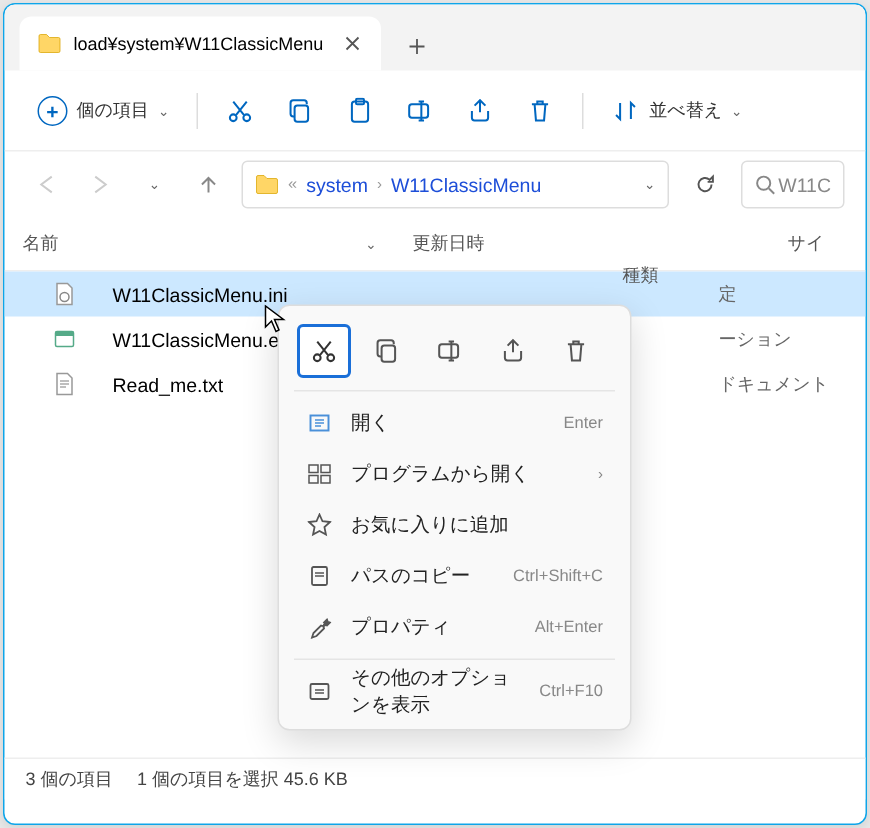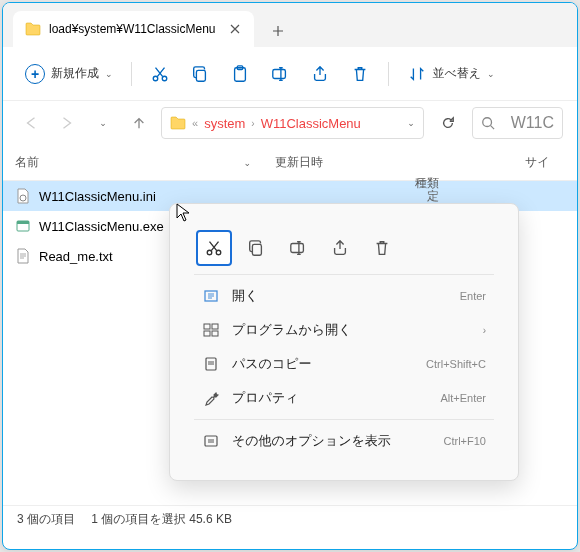--- a/index.html
+++ b/index.html
@@ -13,40 +13,40 @@
 .toolbar { display: flex; align-items: center; height: 54px; padding: 0 14px; gap: 4px; border-bottom: 1px solid #eee; }
 .tbtn { display: flex; align-items: center; gap: 6px; padding: 6px 8px; border-radius: 4px; cursor: pointer; font-size: 12px; color: #333; }
 .blue-circle { width: 20px; height: 20px; border: 1.5px solid #0067c0; border-radius: 50%; display: flex; align-items: center; justify-content: center; color: #0067c0; font-size: 14px; font-weight: bold; }
 .chev { font-size: 9px; color: #666; }
 .sep { width: 1px; height: 24px; background: #ddd; margin: 0 6px; }
 .ticon { width: 20px; height: 20px; display: flex; align-items: center; justify-content: center; color: #0067c0; }
 .navbar { display: flex; align-items: center; height: 44px; padding: 0 14px; gap: 8px; }
 .navbtn { width: 28px; height: 28px; display: flex; align-items: center; justify-content: center; border-radius: 4px; color: #888; cursor: pointer; }
 .navbtn.disabled { color: #ccc; }
 .addressbar { flex: 1; display: flex; align-items: center; height: 32px; border: 1px solid #ddd; border-radius: 4px; padding: 0 8px; gap: 6px; font-size: 13px; }
-.crumb { color: #ef4444; cursor: pointer; }
+.crumb { color: #1d4ed8; cursor: pointer; }
 .crumb-sep { color: #999; font-size: 10px; }
 .refresh { width: 32px; height: 32px; display: flex; align-items: center; justify-content: center; cursor: pointer; color: #555; }
-.searchbox { display: flex; align-items: center; height: 32px; border: 1px solid #ddd; border-radius: 4px; padding: 0 8px; gap: 16px; font-size: 16px; color: #888; }
+.searchbox { display: flex; align-items: center; height: 32px; border: 1px solid #ddd; border-radius: 4px; padding: 0 8px; gap: 2px; font-size: 13px; color: #888; }
 .columns { display: flex; align-items: center; height: 36px; border-bottom: 1px solid #eee; font-size: 12px; color: #555; }
 .col { padding: 0 12px; display: flex; align-items: center; gap: 4px; }
 .col-name { width: 260px; }
 .col-date { width: 140px; }
 .col-type { width: 110px; margin-top: 41px; }
 .col-size { flex: 1; }
 .filelist { }
-.row { display: flex; align-items: center; height: 30px; font-size: 13px; padding-left: 12px; gap: 8px; }
+.row { display: flex; align-items: center; height: 30px; font-size: 13px; padding-left: 32px; gap: 24px; }
 .row.selected { background: #cce8ff; }
 .row .ficon { width: 16px; height: 16px; }
 .row .fname { flex: 0 0 200px; }
 .row .fextra { color: #666; font-size: 12px; padding-left: 180px; }
 .statusbar { position: absolute; bottom: 16px; left: 0; right: 0; height: 28px; display: flex; align-items: center; padding: 0 14px; gap: 16px; font-size: 12px; color: #444; border-top: 1px solid #eee; background: #fff; }
 .cursor { position: absolute; left: 173px; top: 200px; z-index: 20; }
 
-.context { position: absolute; left: 166px; top: 200px; width: 350px; background: #f9f9f9; border: 1px solid #ddd; border-radius: 8px; box-shadow: 0 8px 24px rgba(0,0,0,0.15); padding: 22px; z-index: 10; }
+.context { position: absolute; left: 182px; top: 200px; width: 236px; background: #f9f9f9; border: 1px solid #ddd; border-radius: 8px; box-shadow: 0 8px 24px rgba(0,0,0,0.15); padding: 8px; z-index: 10; }
 .ctx-iconrow { display: flex; gap: 6px; padding: 4px; }
 .ctx-ibtn { width: 36px; height: 36px; display: flex; align-items: center; justify-content: center; border-radius: 4px; cursor: pointer; color: #444; }
 .ctx-ibtn.active { border: 2px solid #1a6fd8; background: #fff; }
 .ctx-sep { height: 1px; background: #e5e5e5; margin: 4px 2px; }
 .ctx-item { display: flex; align-items: center; height: 34px; padding: 0 10px; border-radius: 4px; cursor: pointer; font-size: 13px; gap: 12px; }
 .ctx-item .ci-icon { width: 18px; height: 18px; display: flex; align-items: center; justify-content: center; color: #555; }
 .ctx-item .ci-label { flex: 1; color: #222; }
 .ctx-item .ci-accel { color: #888; font-size: 11px; }
 .ctx-item .ci-arrow { color: #888; font-size: 10px; }
 </style>
@@ -70,21 +70,21 @@
     <div class="newtab">
       <svg viewBox="0 0 12 12" width="12" height="12">
           <path d="M6 1v10M1 6h10" stroke="#555" stroke-width="1.2"></path>
         </svg>
     </div>
   </div>
 
   <div class="toolbar">
     <div class="tbtn">
       <span class="blue-circle">+</span>
-      <span>新規作成</span>
+      <span>個の項目</span>
       <span class="chev">⌄</span>
     </div>
     <div class="sep"></div>
     <div class="tbtn">
         <span class="ticon">
           <svg viewBox="0 0 20 20" width="18" height="18">
             <circle cx="5" cy="15" r="2.5" fill="none" stroke="currentColor" stroke-width="1.5"></circle>
             <circle cx="15" cy="15" r="2.5" fill="none" stroke="currentColor" stroke-width="1.5"></circle>
             <path d="M7 13L15 3M13 13L5 3" stroke="currentColor" stroke-width="1.5" fill="none"></path>
           </svg>
@@ -281,20 +281,28 @@
             <rect x="1" y="9" width="6" height="5" fill="none" stroke="#555"></rect>
             <rect x="9" y="9" width="6" height="5" fill="none" stroke="#555"></rect>
           </svg>
         </span>
       <span class="ci-label">プログラムから開く</span>
       <span class="ci-arrow">›</span>
     </div>
     <div class="ctx-item">
       <span class="ci-icon">
           <svg viewBox="0 0 16 16" width="16" height="16">
+            <path d="M8 1l2 4.5 5 .5-3.7 3.4 1 5L8 12l-4.3 2.4 1-5L1 6l5-.5z" fill="none" stroke="#555" stroke-width="1.2"></path>
+          </svg>
+        </span>
+      <span class="ci-label">お気に入りに追加</span>
+    </div>
+    <div class="ctx-item">
+      <span class="ci-icon">
+          <svg viewBox="0 0 16 16" width="16" height="16">
             <rect x="3" y="2" width="10" height="12" rx="1" fill="none" stroke="#555" stroke-width="1.2"></rect>
             <path d="M5 6h6M5 8h6" stroke="#555"></path>
           </svg>
         </span>
       <span class="ci-label">パスのコピー</span>
       <span class="ci-accel">Ctrl+Shift+C</span>
     </div>
     <div class="ctx-item">
       <span class="ci-icon">
           <svg viewBox="0 0 16 16" width="16" height="16">

